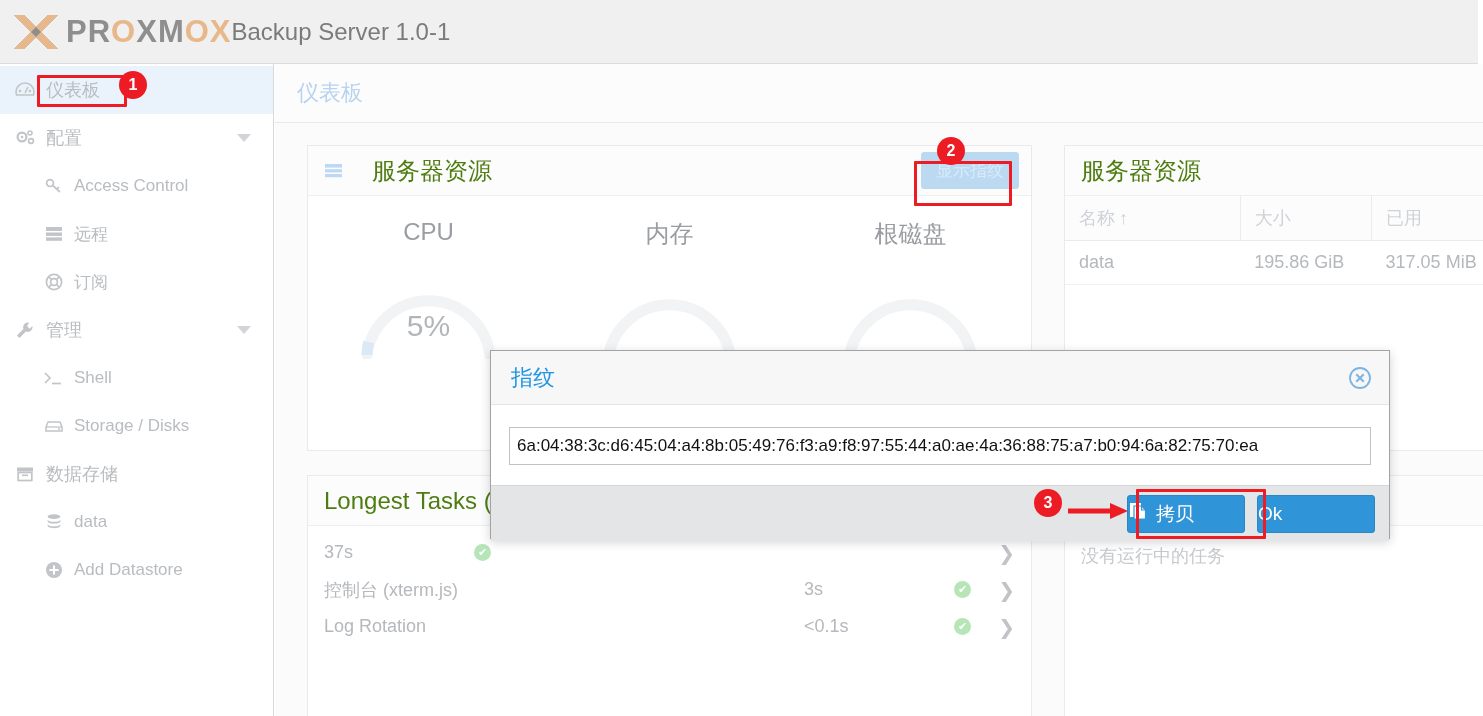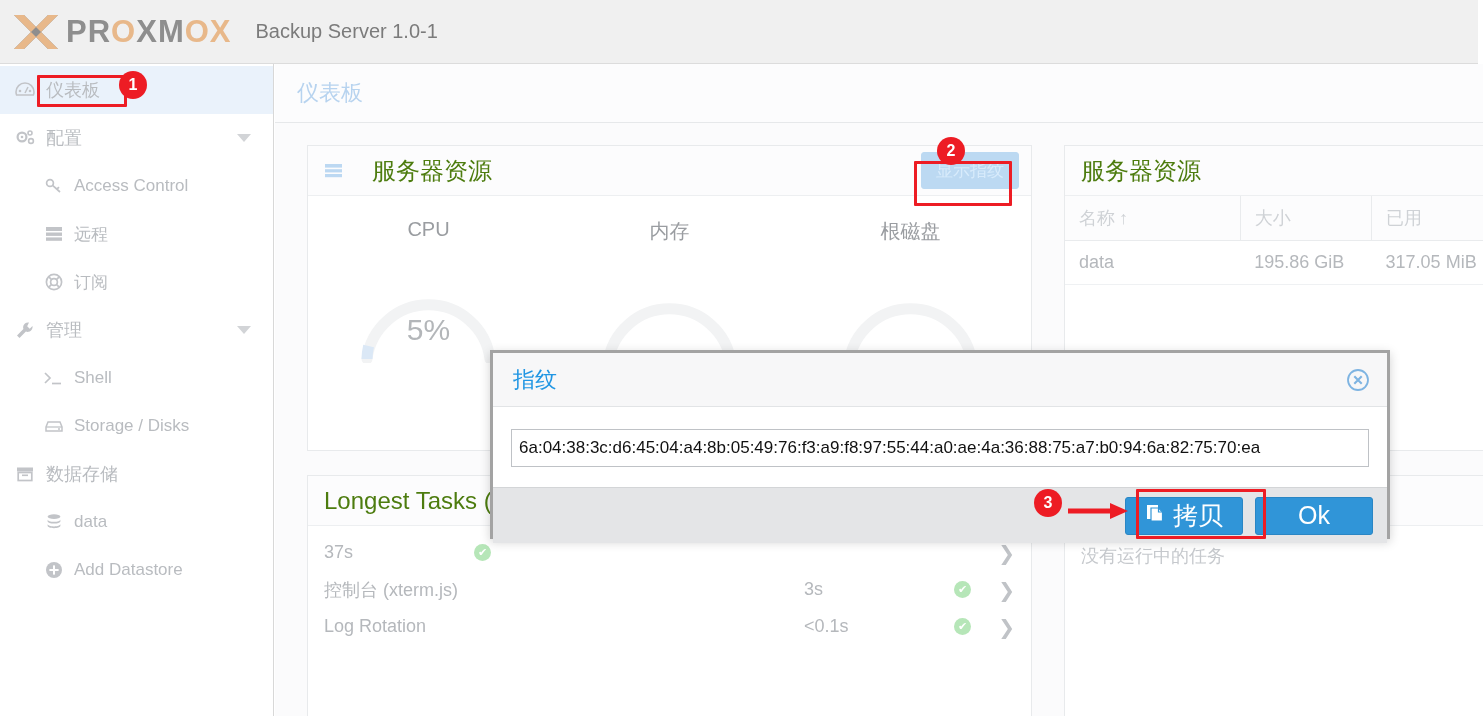--- a/index.html
+++ b/index.html
@@ -20,21 +20,21 @@
     display: flex; align-items: center; padding-left: 8px;
   }
   .logo { display: flex; align-items: center; height: 100%; }
   .logo svg { display: block; }
   .logo-text {
     font-size: 31px; font-weight: bold; letter-spacing: 1px;
     color: #8e8e8e; margin-left: 2px;
   }
   .logo-text .o { color: #e8b88a; }
   .product-title {
-    margin-left: 24px; font-size: 20px; color: #7b7b7b; font-weight: normal;
+    margin-left: 0; font-size: 24px; color: #7b7b7b; font-weight: normal;
   }
 
   
   .sidebar {
     position: absolute; left: 0; top: 64px; width: 274px; height: 652px;
     background: #ffffff; border-right: 1px solid #d8d8d8;
     padding-top: 2px;
   }
   .nav-item {
     display: flex; align-items: center; height: 48px;
@@ -83,21 +83,21 @@
   
   #panel-resources { left: 32px; top: 22px; width: 725px; height: 306px; }
   .btn-fingerprint {
     margin-left: auto; background: #bcd9f2; color: #d8ebfb;
     border: 1px solid #bcd9f2; border-radius: 3px;
     font-size: 17px; padding: 6px 14px; cursor: pointer;
     font-family: inherit;
   }
   .gauges { display: flex; padding-top: 22px; }
   .gauge { flex: 1; display: flex; flex-direction: column; align-items: center; }
-  .gauge-label { font-size: 20px; color: #9a9da1; margin-bottom: 26px; }
+  .gauge-label { font-size: 24px; color: #9a9da1; margin-bottom: 17px; }
   .gauge-ring { position: relative; width: 155px; height: 96px; }
   .gauge-val {
     position: absolute; left: 0; top: 46px; width: 155px; text-align: center;
     font-size: 30px; color: #b3b6b9;
   }
 
   
   #panel-datastore { left: 789px; top: 22px; width: 440px; height: 306px; }
   .ds-table { width: 100%; border-collapse: collapse; }
   .ds-table th {
@@ -129,21 +129,21 @@
     justify-content: center; color: #ffffff; font-size: 11px;
   }
 
   
   #panel-running { left: 789px; top: 352px; width: 440px; height: 290px; }
   .empty-msg { font-size: 18px; color: #c6c9cd; padding: 18px 0 0 16px; }
 
   
   .modal-shadow {
     position: absolute; left: 490px; top: 350px; width: 900px; height: 189px;
-    background: #404040; border: 3px solid #a3a3a3;
+    background: #404040; border: 1px solid #a3a3a3;
     box-shadow: 0 3px 10px rgba(0,0,0,.18);
   }
   .modal-head {
     height: 54px; background: #f7f7f8; border-bottom: 1px solid #e2e4e6;
     display: flex; align-items: center; padding: 0 16px 0 20px;
   }
   .modal-title { font-size: 22px; color: #2196e3; }
   .modal-close { margin-left: auto; cursor: pointer; display: flex; }
   .modal-body { background: #ffffff; padding: 22px 18px 20px 18px; }
   .fp-input {
@@ -152,22 +152,22 @@
     font-family: "Liberation Sans", "DejaVu Sans", sans-serif;
     background: #ffffff;
   }
   .modal-foot {
     height: 56px; background: #e4e5e7; border-top: 1px solid #d3d5d7;
     display: flex; align-items: center; justify-content: flex-end;
     padding-right: 14px;
   }
   .btn-blue {
     background: #3095d8; color: #ffffff; border: 1px solid #2a86c4;
-    border-radius: 3px; font-size: 25px; height: 38px;
-    display: flex; align-items: center; justify-content: center;
+    border-radius: 3px; font-size: 19px; height: 38px;
+    display: flex; align-items: center; 
     cursor: pointer; font-family: inherit;
   }
   #btn-copy { width: 118px; gap: 8px; }
   #btn-ok { width: 118px; margin-left: 12px; }
 
   
   .anno-box {
     position: absolute; border: 3px solid #ed1c24; pointer-events: none;
     border-radius: 1px;
   }

